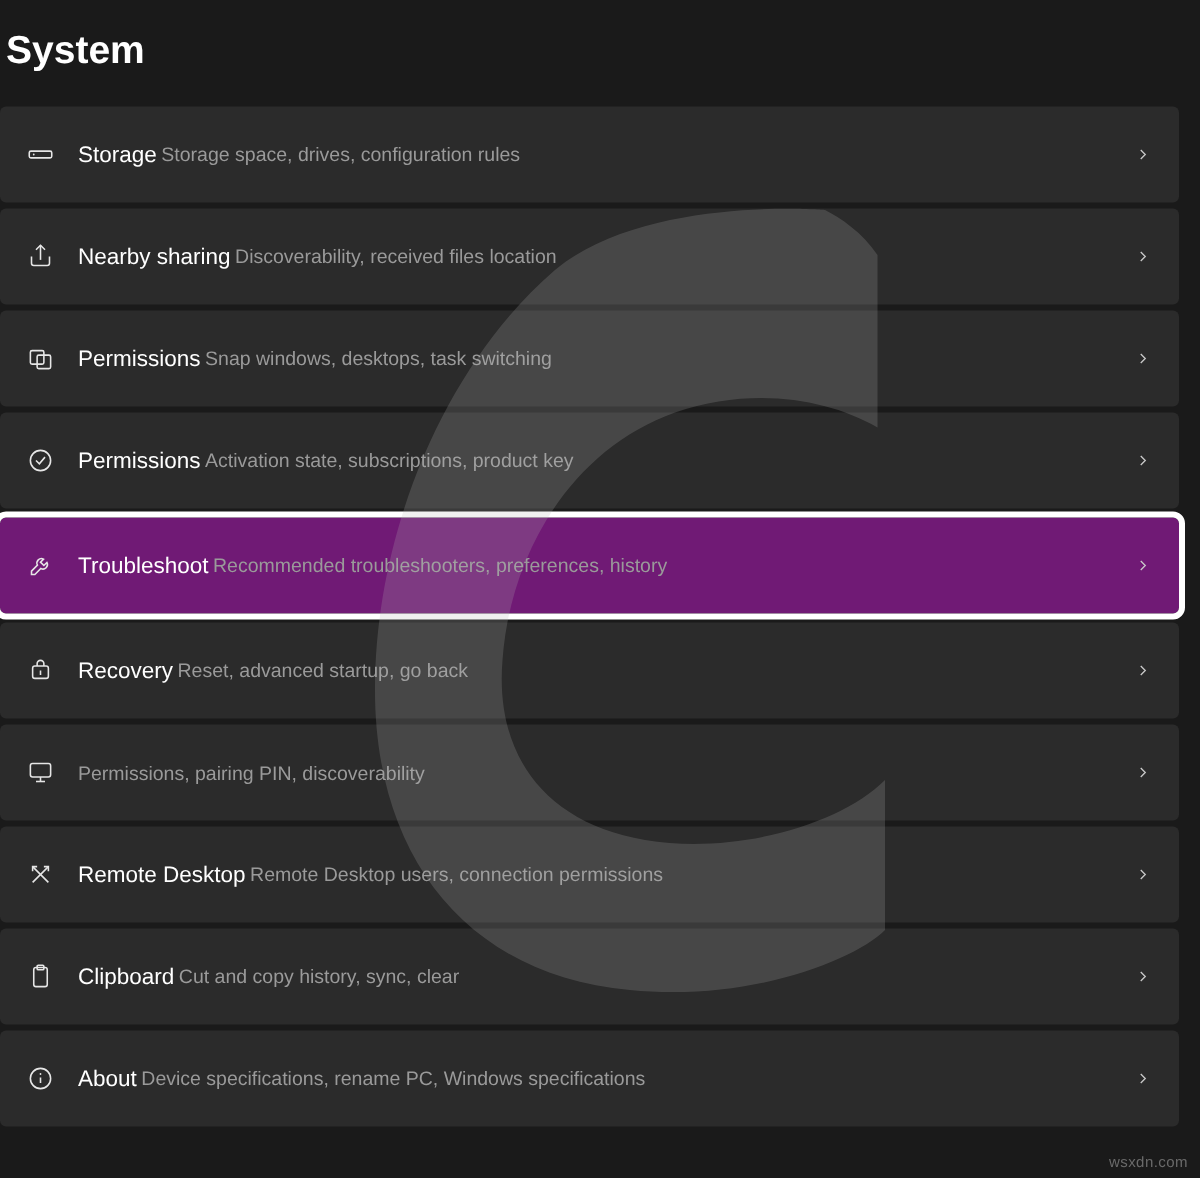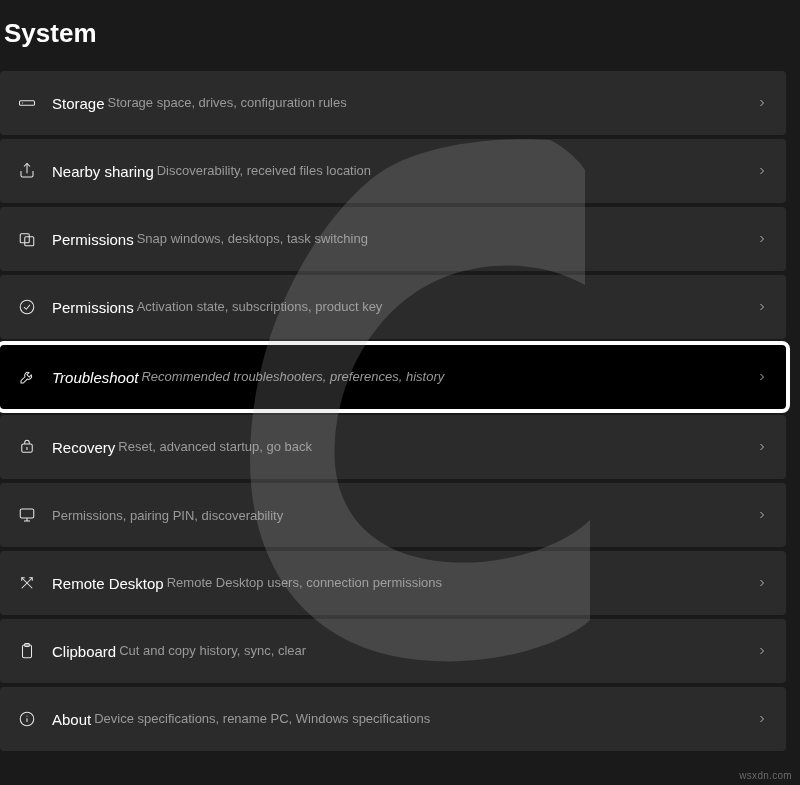--- a/index.html
+++ b/index.html
@@ -33,23 +33,22 @@
     border-radius: 4px;
     padding: 12px 14px 12px 10px;
     min-height: 64px;
     cursor: pointer;
     position: relative;
   }
   .item.highlight {
     outline: 4px solid #ffffff;
     outline-offset: 0;
     z-index: 2;
-    background: #000000;
+    background: #701a75;
     margin: 2px 0;
-    font-style: italic;
   }
   .item .icon-slot {
     width: 34px;
     display: flex;
     align-items: center;
     justify-content: center;
     color: #e6e6e6;
     flex-shrink: 0;
   }
   .item .icon-slot svg {

